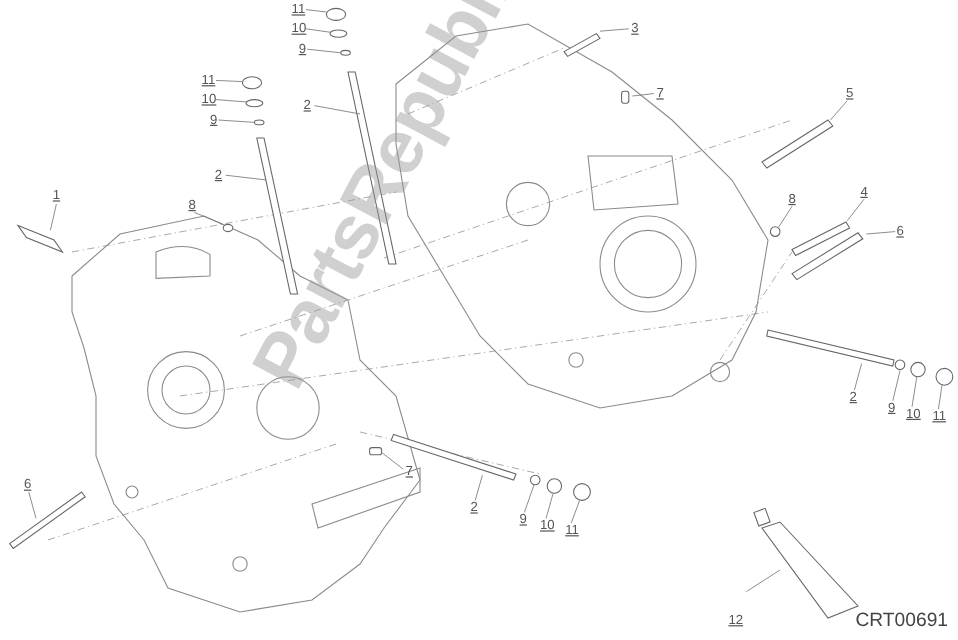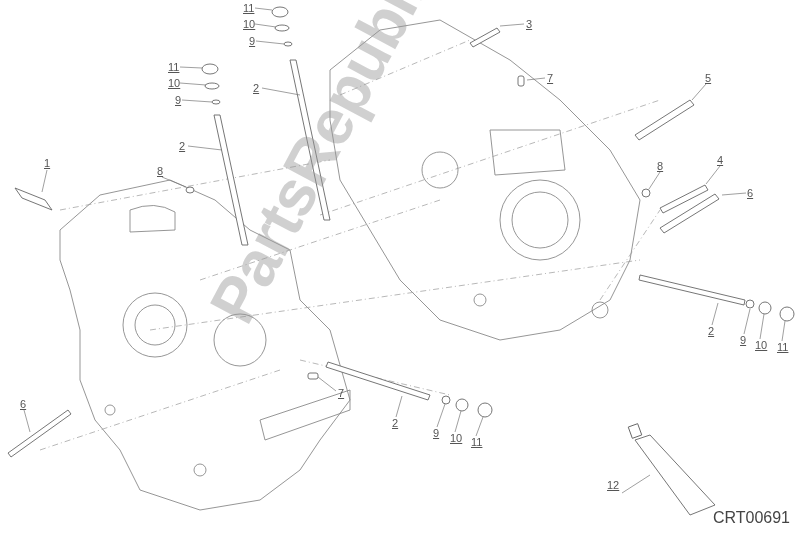--- a/index.html
+++ b/index.html
@@ -136,16 +136,16 @@
     <div class="callout" style="left: 708px; top: 326px;">2</div>
     <div class="callout" style="left: 740px; top: 335px;">9</div>
     <div class="callout" style="left: 755px; top: 340px;">10</div>
     <div class="callout" style="left: 777px; top: 342px;">11</div>
     <div class="callout" style="left: 338px; top: 388px;">7</div>
     <div class="callout" style="left: 20px; top: 399px;">6</div>
     <div class="callout" style="left: 392px; top: 418px;">2</div>
     <div class="callout" style="left: 433px; top: 428px;">9</div>
     <div class="callout" style="left: 450px; top: 433px;">10</div>
     <div class="callout" style="left: 471px; top: 437px;">11</div>
-    <div class="callout" style="left: 607px; top: 480px;">12</div>
+    <div class="callout" style="left: 607px; top: 512px;">12</div>
   </div>
 
 <div class="code">CRT00691</div>
 
 </body></html>

